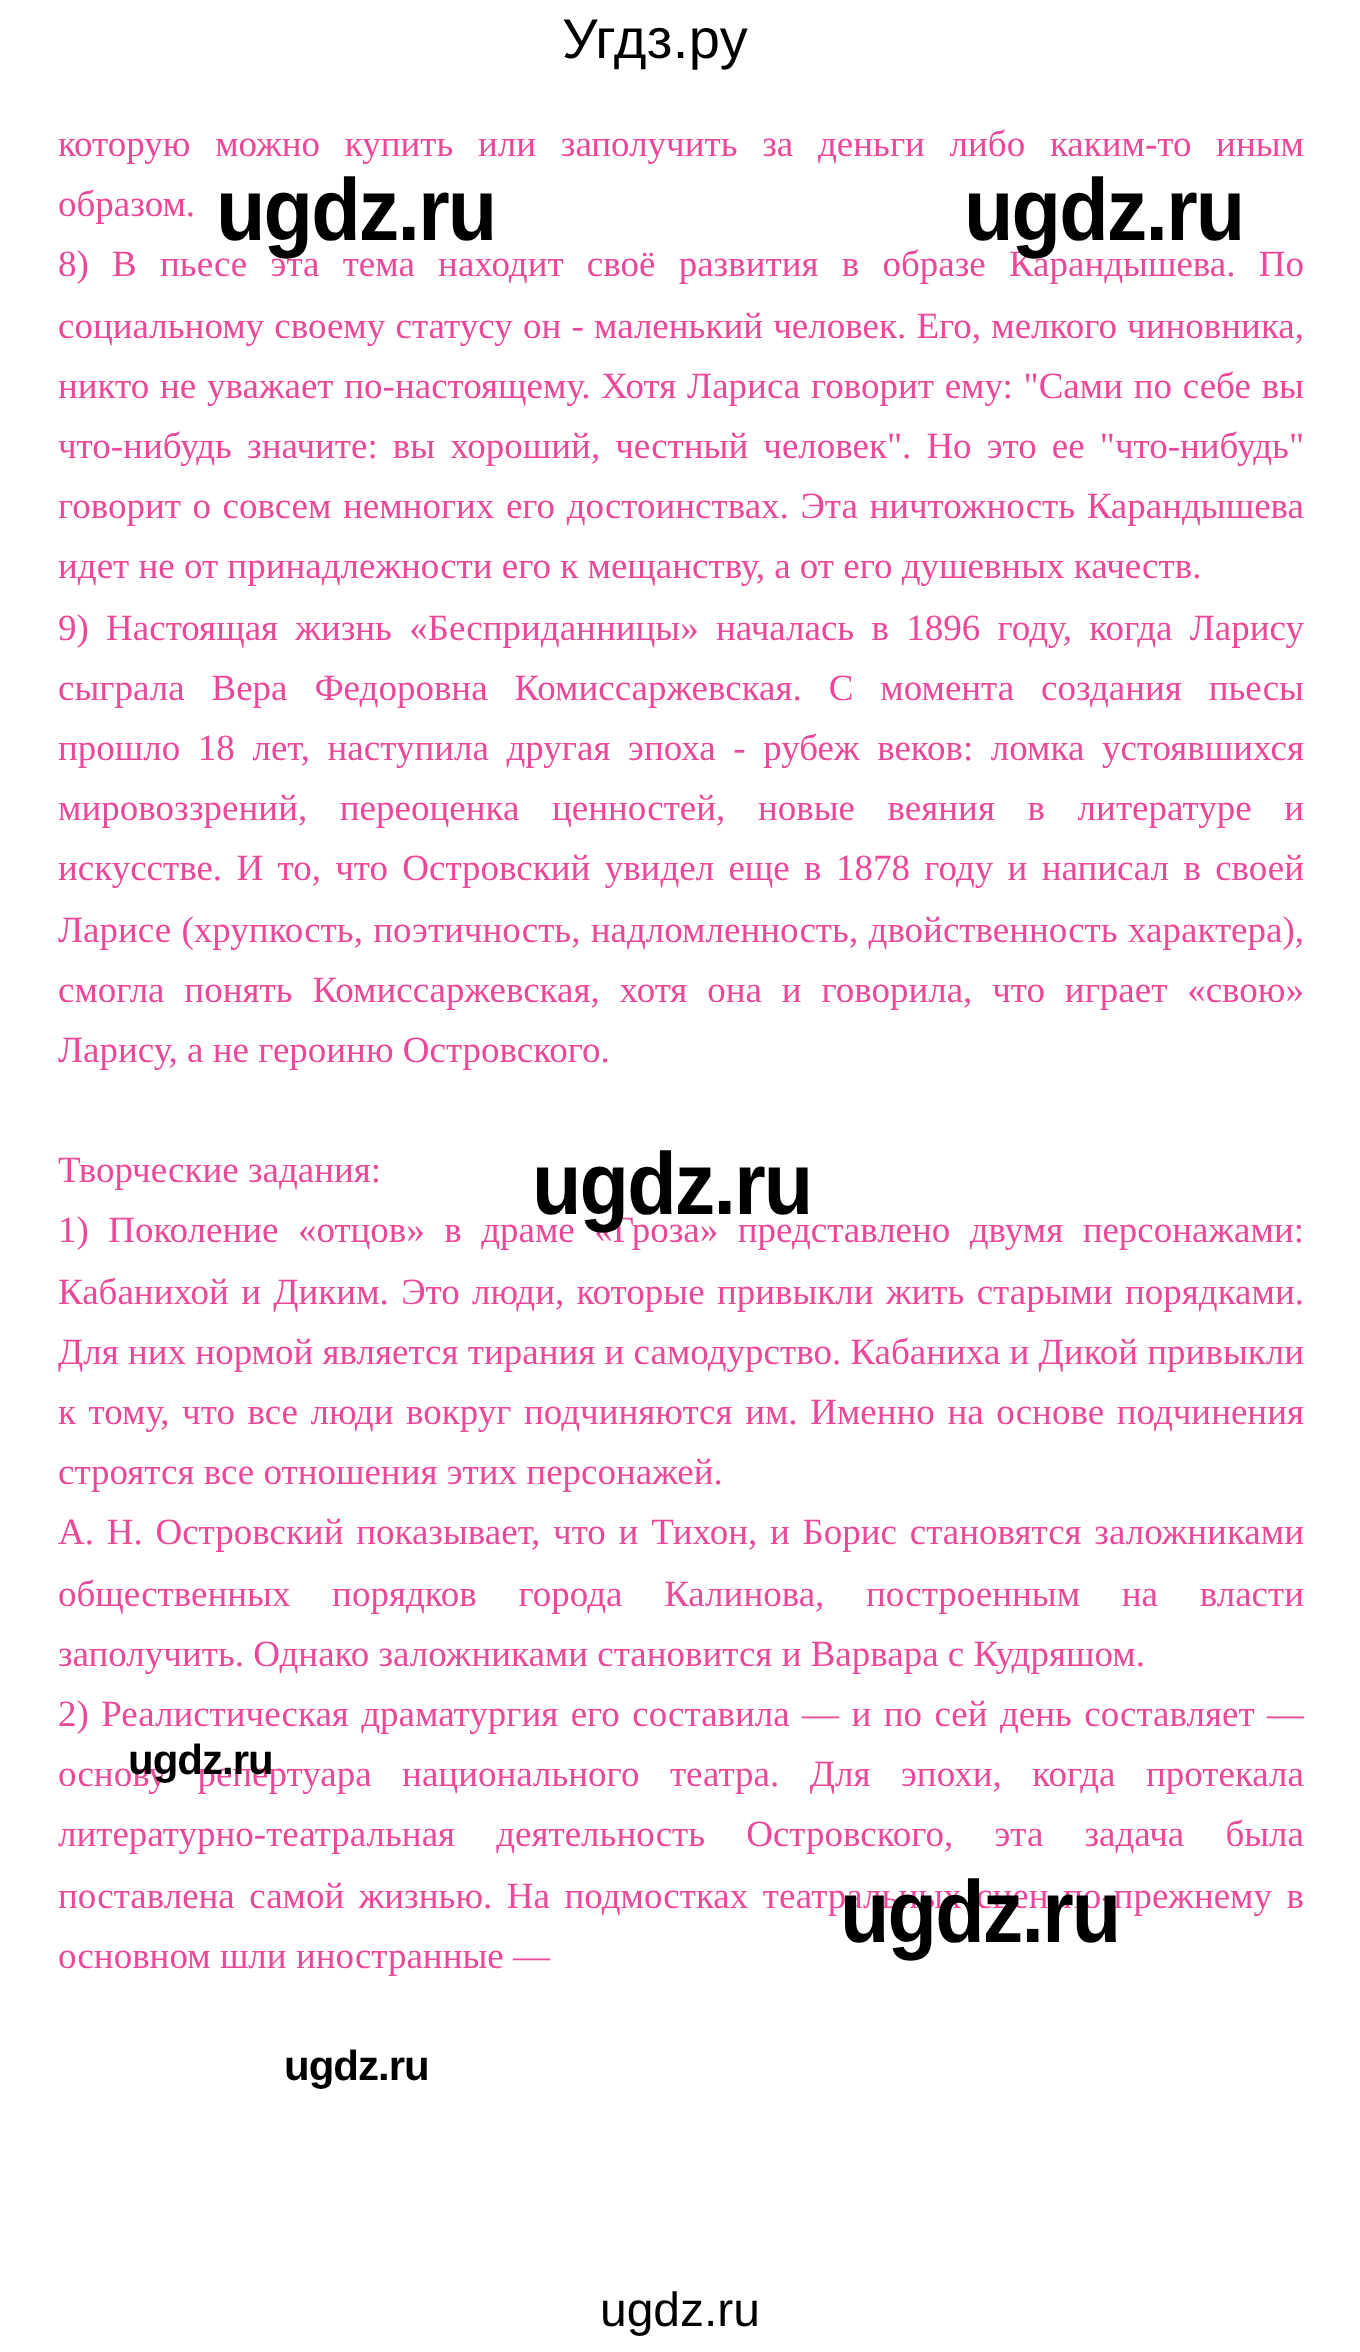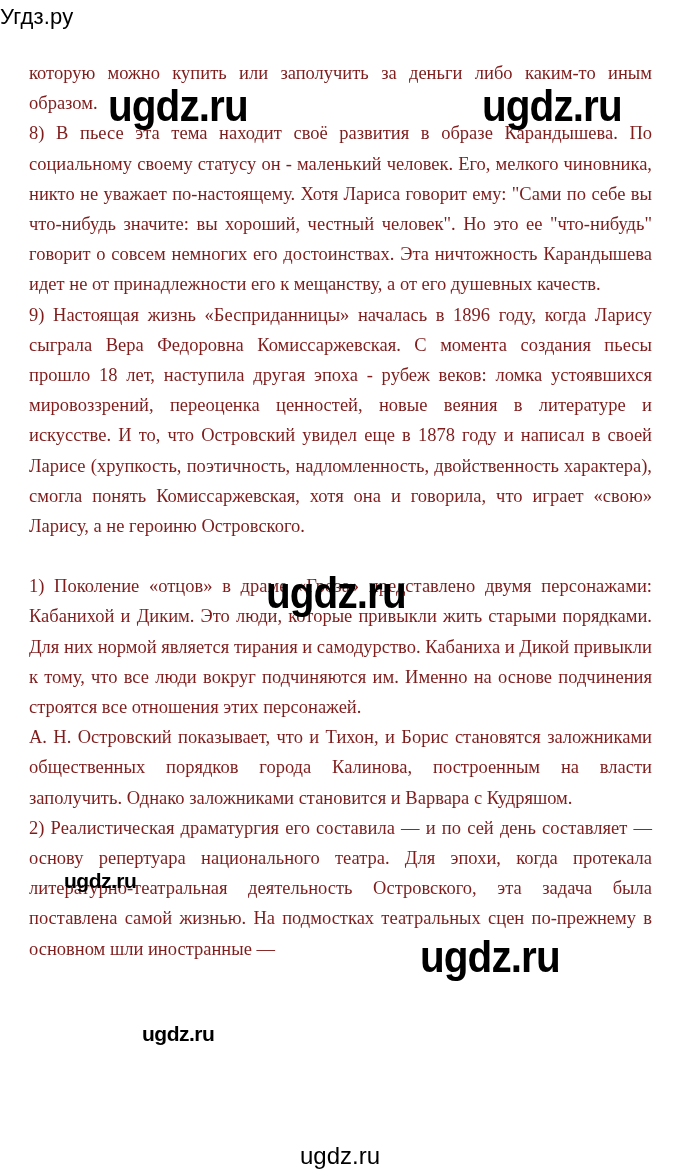--- a/index.html
+++ b/index.html
@@ -1,25 +1,25 @@
 <!DOCTYPE html>
 <html><head>
 <meta charset="utf-8">
 <style>
   html, body { margin: 0; padding: 0; background: #ffffff; }
   body { width: 680px; height: 1176px; position: relative; overflow: hidden; }
   .header {
-    position: absolute; top: 4px; left: 0; width: 655px; 
-    font-family: "Liberation Sans", sans-serif; font-size: 22px; color: #000;
+    position: absolute; top: 4px; left: 0; width: 655px; text-align: center;
+    font-family: "Liberation Sans", sans-serif; font-size: 28px; color: #000;
     letter-spacing: 0.2px;
   }
   .doc {
     position: absolute; left: 29px; top: 58px; width: 623px;
     font-family: "Liberation Serif", serif; font-size: 18.5px; line-height: 30.2px;
-    color: #7f1d1d; text-align: justify;
+    color: #ec4899; text-align: justify;
   }
   .doc p { margin: 0; }
   .gap { height: 30px; }
   .wm {
     position: absolute; font-family: "Liberation Sans", sans-serif; font-weight: bold;
     color: #000; letter-spacing: -1px; line-height: 1;
   }
   .wm-big { font-size: 44px; transform: scaleX(0.92); transform-origin: left top; }
   .wm-small { font-size: 21px; letter-spacing: -0.5px; }
   .footer {
@@ -30,20 +30,21 @@
 </head>
 <body>
 
 <div class="header">Угдз.ру</div>
 
 <div class="doc">
   <p>которую можно купить или заполучить за деньги либо каким-то иным образом.</p>
   <p>8) В пьесе эта тема находит своё развития в образе Карандышева. По социальному своему статусу он - маленький человек. Его, мелкого чиновника, никто не уважает по-настоящему. Хотя Лариса говорит ему: "Сами по себе вы что-нибудь значите: вы хороший, честный человек". Но это ее "что-нибудь" говорит о совсем немногих его достоинствах. Эта ничтожность Карандышева идет не от принадлежности его к мещанству, а от его душевных качеств.</p>
   <p>9) Настоящая жизнь «Бесприданницы» началась в 1896 году, когда Ларису сыграла Вера Федоровна Комиссаржевская. С момента создания пьесы прошло 18 лет, наступила другая эпоха - рубеж веков: ломка устоявшихся мировоззрений, переоценка ценностей, новые веяния в литературе и искусстве. И то, что Островский увидел еще в 1878 году и написал в своей Ларисе (хрупкость, поэтичность, надломленность, двойственность характера), смогла понять Комиссаржевская, хотя она и говорила, что играет «свою» Ларису, а не героиню Островского.</p>
   <div class="gap"></div>
+  <p>Творческие задания:</p>
   <p>1) Поколение «отцов» в драме «Гроза» представлено двумя персонажами: Кабанихой и Диким. Это люди, которые привыкли жить старыми порядками. Для них нормой является тирания и самодурство. Кабаниха и Дикой привыкли к тому, что все люди вокруг подчиняются им. Именно на основе подчинения строятся все отношения этих персонажей.</p>
   <p>А. Н. Островский показывает, что и Тихон, и Борис становятся заложниками общественных порядков города Калинова, построенным на власти заполучить. Однако заложниками становится и Варвара с Кудряшом.</p>
   <p>2) Реалистическая драматургия его составила — и по сей день составляет — основу репертуара национального театра. Для эпохи, когда протекала литературно-театральная деятельность Островского, эта задача была поставлена самой жизнью. На подмостках театральных сцен по-прежнему в основном шли иностранные —</p>
 </div>
 
 <div class="wm wm-big" style="left:108px; top:84px;">ugdz.ru</div>
 <div class="wm wm-big" style="left:482px; top:84px;">ugdz.ru</div>
 <div class="wm wm-big" style="left:266px; top:571px;">ugdz.ru</div>
 <div class="wm wm-small" style="left:64px; top:870px;">ugdz.ru</div>
 <div class="wm wm-big" style="left:420px; top:935px;">ugdz.ru</div>

